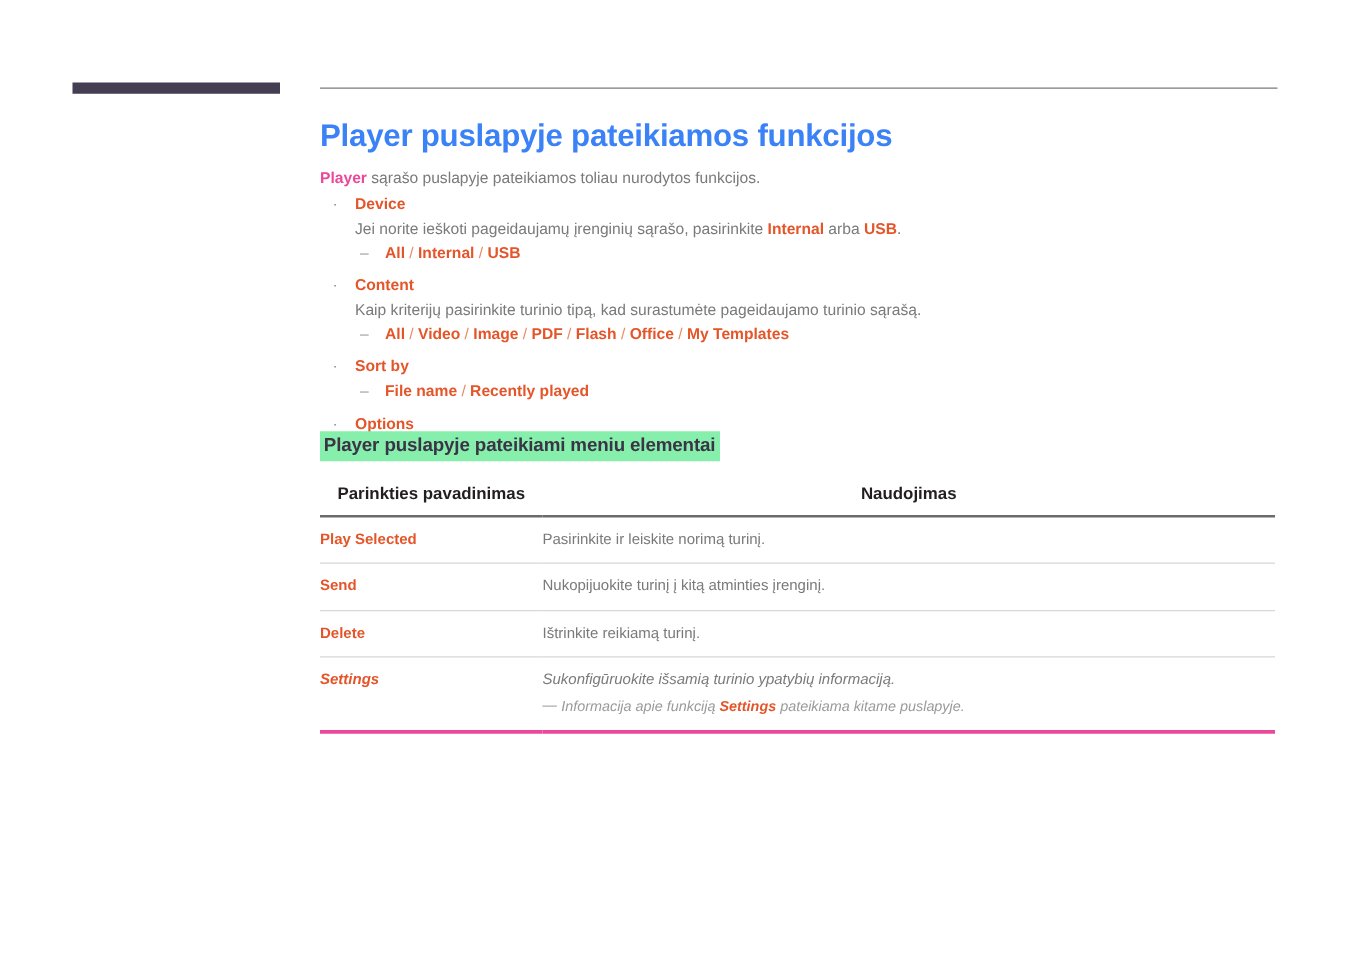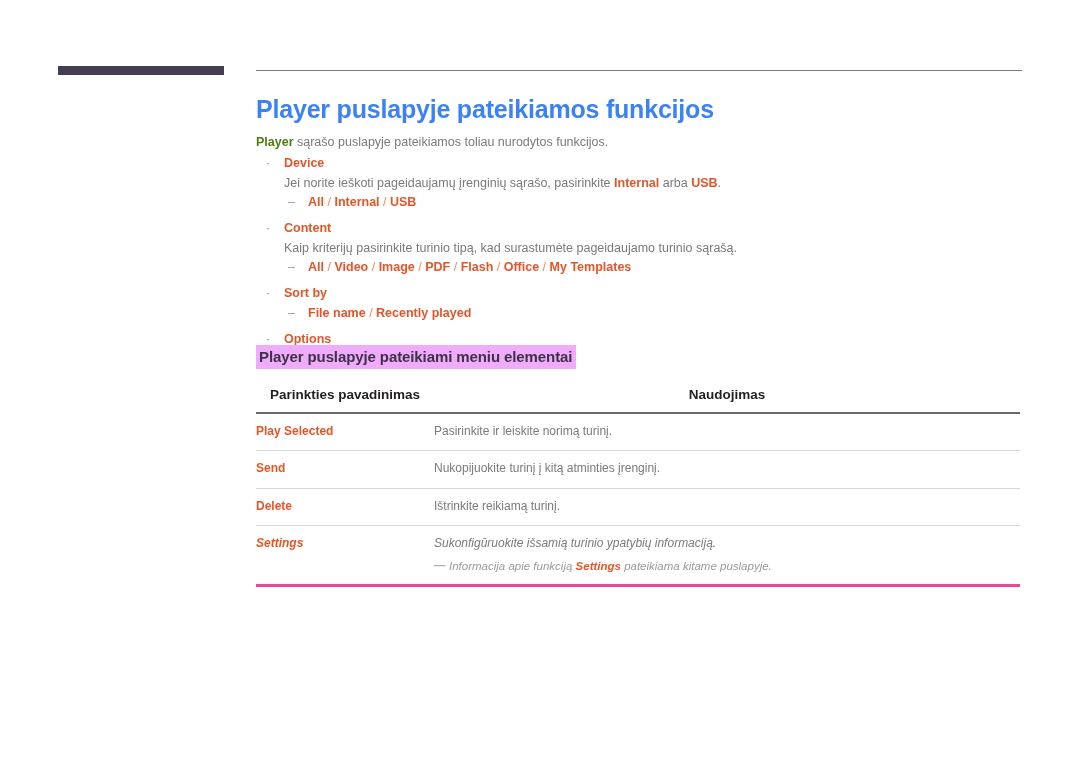--- a/index.html
+++ b/index.html
@@ -64,21 +64,21 @@
 
   .intro {
     position: absolute;
     top: 133px;
     left: 0;
     font-size: 12.5px;
     line-height: 1.5;
     color: #7a7a7a;
     white-space: nowrap;
   }
-  .intro .kw { color: #4d7c0f; font-weight: bold; }
+  .intro .kw { color: #ec4899; font-weight: bold; }
 
   
   .bullets {
     position: absolute;
     top: 154px;
     left: 0;
     width: 766px;
   }
   .bullet-group { position: relative; }
 
@@ -134,21 +134,21 @@
   .gap-after { margin-bottom: 8px; }
 
   
   .section-head {
     position: absolute;
     top: 345px;
     left: 0;
   }
   .section-head .hl {
     display: inline-block;
-    background: #f0abfc;
+    background: #86efac;
     color: #3b3346;
     font-size: 15px;
     font-weight: bold;
     padding: 3px 4px 4px 3px;
     line-height: 1.15;
     letter-spacing: -0.1px;
   }
 
   
   .tbl {

